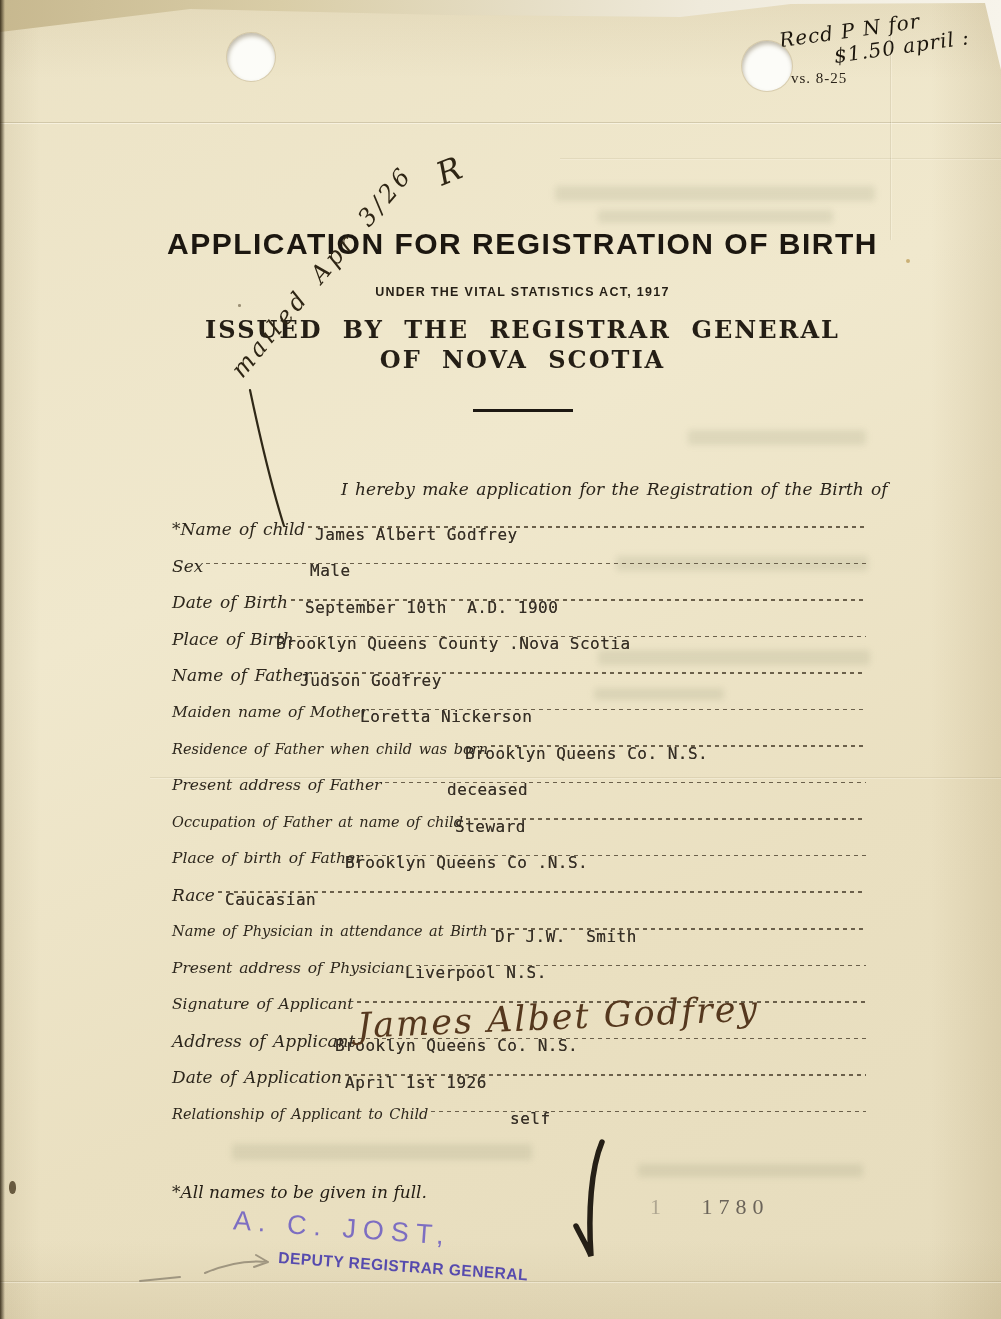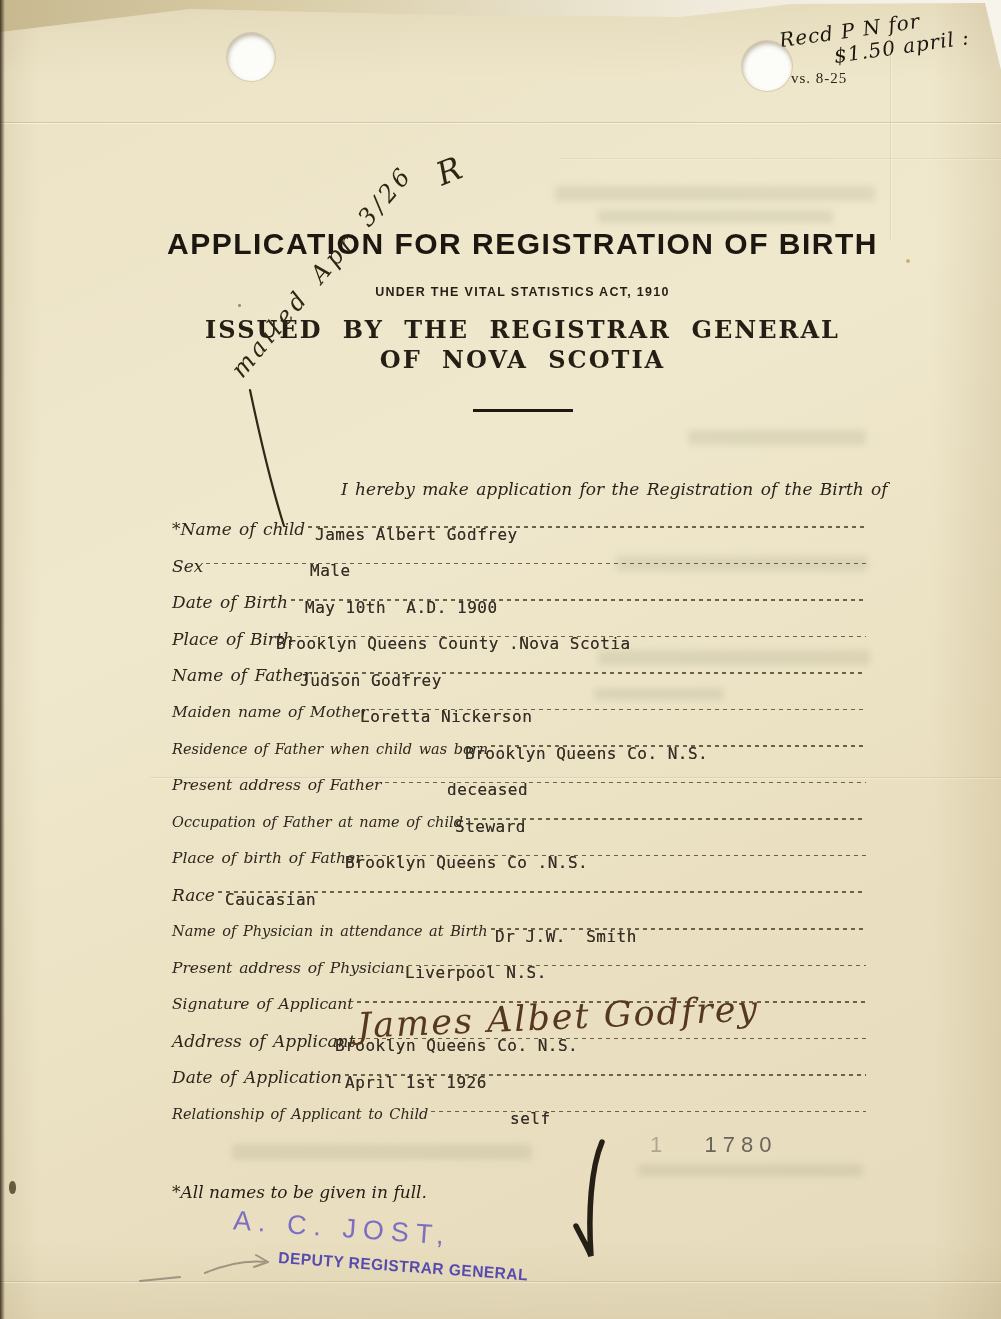--- a/index.html
+++ b/index.html
@@ -57,21 +57,21 @@
           bottom:-14px;letter-spacing:2px;transform:rotate(-2.5deg);text-shadow:none;z-index:3;white-space:nowrap;}
   .footnote{position:absolute;left:172px;top:1182px;font-style:italic;font-size:17px;color:#241e15;z-index:2;text-align:center;}
   
   .recd{position:absolute;left:780px;top:14px;width:220px;transform:rotate(-8deg);z-index:3;
         font-style:italic;font-size:20px;color:#1c160d;line-height:1.15;letter-spacing:1px;}
   .recd .l2{display:block;margin-left:52px;}
   .mailed{position:absolute;left:236px;top:360px;transform:rotate(-50deg);transform-origin:0 50%;
         font-style:italic;font-size:24px;letter-spacing:4px;word-spacing:6px;color:#2e2514;z-index:3;white-space:nowrap;}
   .mailed-r{position:absolute;left:437px;top:152px;transform:rotate(-22deg);font-style:italic;font-size:32px;color:#2e2514;z-index:3;}
   .ink-svg{position:absolute;left:0;top:0;width:1001px;height:1319px;z-index:3;pointer-events:none;}
-  .regnum{position:absolute;left:650px;top:1132px;font-family:Liberation Sans, sans-serif;
+  .regnum{position:absolute;left:650px;top:1194px;font-family:Liberation Serif, serif;
         font-size:22px;letter-spacing:6px;color:#6b645a;white-space:pre;z-index:3;display:block;}
   .regnum::first-letter{opacity:.45;}
   
   .stamp-name{position:absolute;left:233px;top:1213px;transform:rotate(4deg);z-index:3;
         font-family:"Liberation Sans",sans-serif;font-size:27px;letter-spacing:7px;color:rgba(109,94,194,.88);}
   .stamp-title{position:absolute;left:279px;top:1249px;transform:rotate(4deg) scaleX(.97);transform-origin:0 0;z-index:3;
         font-family:"Liberation Sans",sans-serif;font-weight:bold;font-size:16px;letter-spacing:.5px;color:rgba(74,62,172,.92);}
 </style>
 </head>
 <body>
@@ -93,21 +93,21 @@
     <div class="bleed" style="left:688px;top:430px;width:178px;height:15px"></div>
     <div class="bleed" style="left:616px;top:556px;width:252px;height:15px"></div>
     <div class="bleed" style="left:598px;top:650px;width:272px;height:15px"></div>
     <div class="bleed" style="left:594px;top:688px;width:130px;height:12px"></div>
     <div class="bleed" style="left:232px;top:1144px;width:300px;height:16px"></div>
     <div class="bleed" style="left:638px;top:1164px;width:225px;height:13px"></div>
 
     <div class="form-code">0.  vs. 8-25</div>
     <div class="heading">
       <div class="title">APPLICATION FOR REGISTRATION OF BIRTH</div>
-      <div class="subtitle">UNDER THE VITAL STATISTICS ACT, 1910</div>
+      <div class="subtitle">UNDER THE VITAL STATISTICS ACT, 1917</div>
       <div class="issuer">
         <div>ISSUED BY THE REGISTRAR GENERAL</div>
         <div>OF NOVA SCOTIA</div>
       </div>
       <div class="rule"></div>
     </div>
     <div class="intro">I hereby make application for the Registration of the Birth of</div>
     <div class="fields" id="fields">
         <div class="frow">
           <span class="flabel">*Name of child</span>
@@ -115,21 +115,21 @@
           <span class="fvalue" style="left: 143px;">James Albert Godfrey</span>
         </div>
         <div class="frow">
           <span class="flabel">Sex</span>
           <span class="fline"></span>
           <span class="fvalue" style="left: 138px;">Male</span>
         </div>
         <div class="frow">
           <span class="flabel">Date of Birth</span>
           <span class="fline"></span>
-          <span class="fvalue" style="left: 133px;">May 10th  A.D. 1900</span>
+          <span class="fvalue" style="left: 133px;">September 10th  A.D. 1900</span>
         </div>
         <div class="frow">
           <span class="flabel">Place of Birth</span>
           <span class="fline"></span>
           <span class="fvalue" style="left: 104px;">Brooklyn Queens County .Nova Scotia</span>
         </div>
         <div class="frow">
           <span class="flabel">Name of Father</span>
           <span class="fline"></span>
           <span class="fvalue" style="left: 128px;">Judson Godfrey</span>

